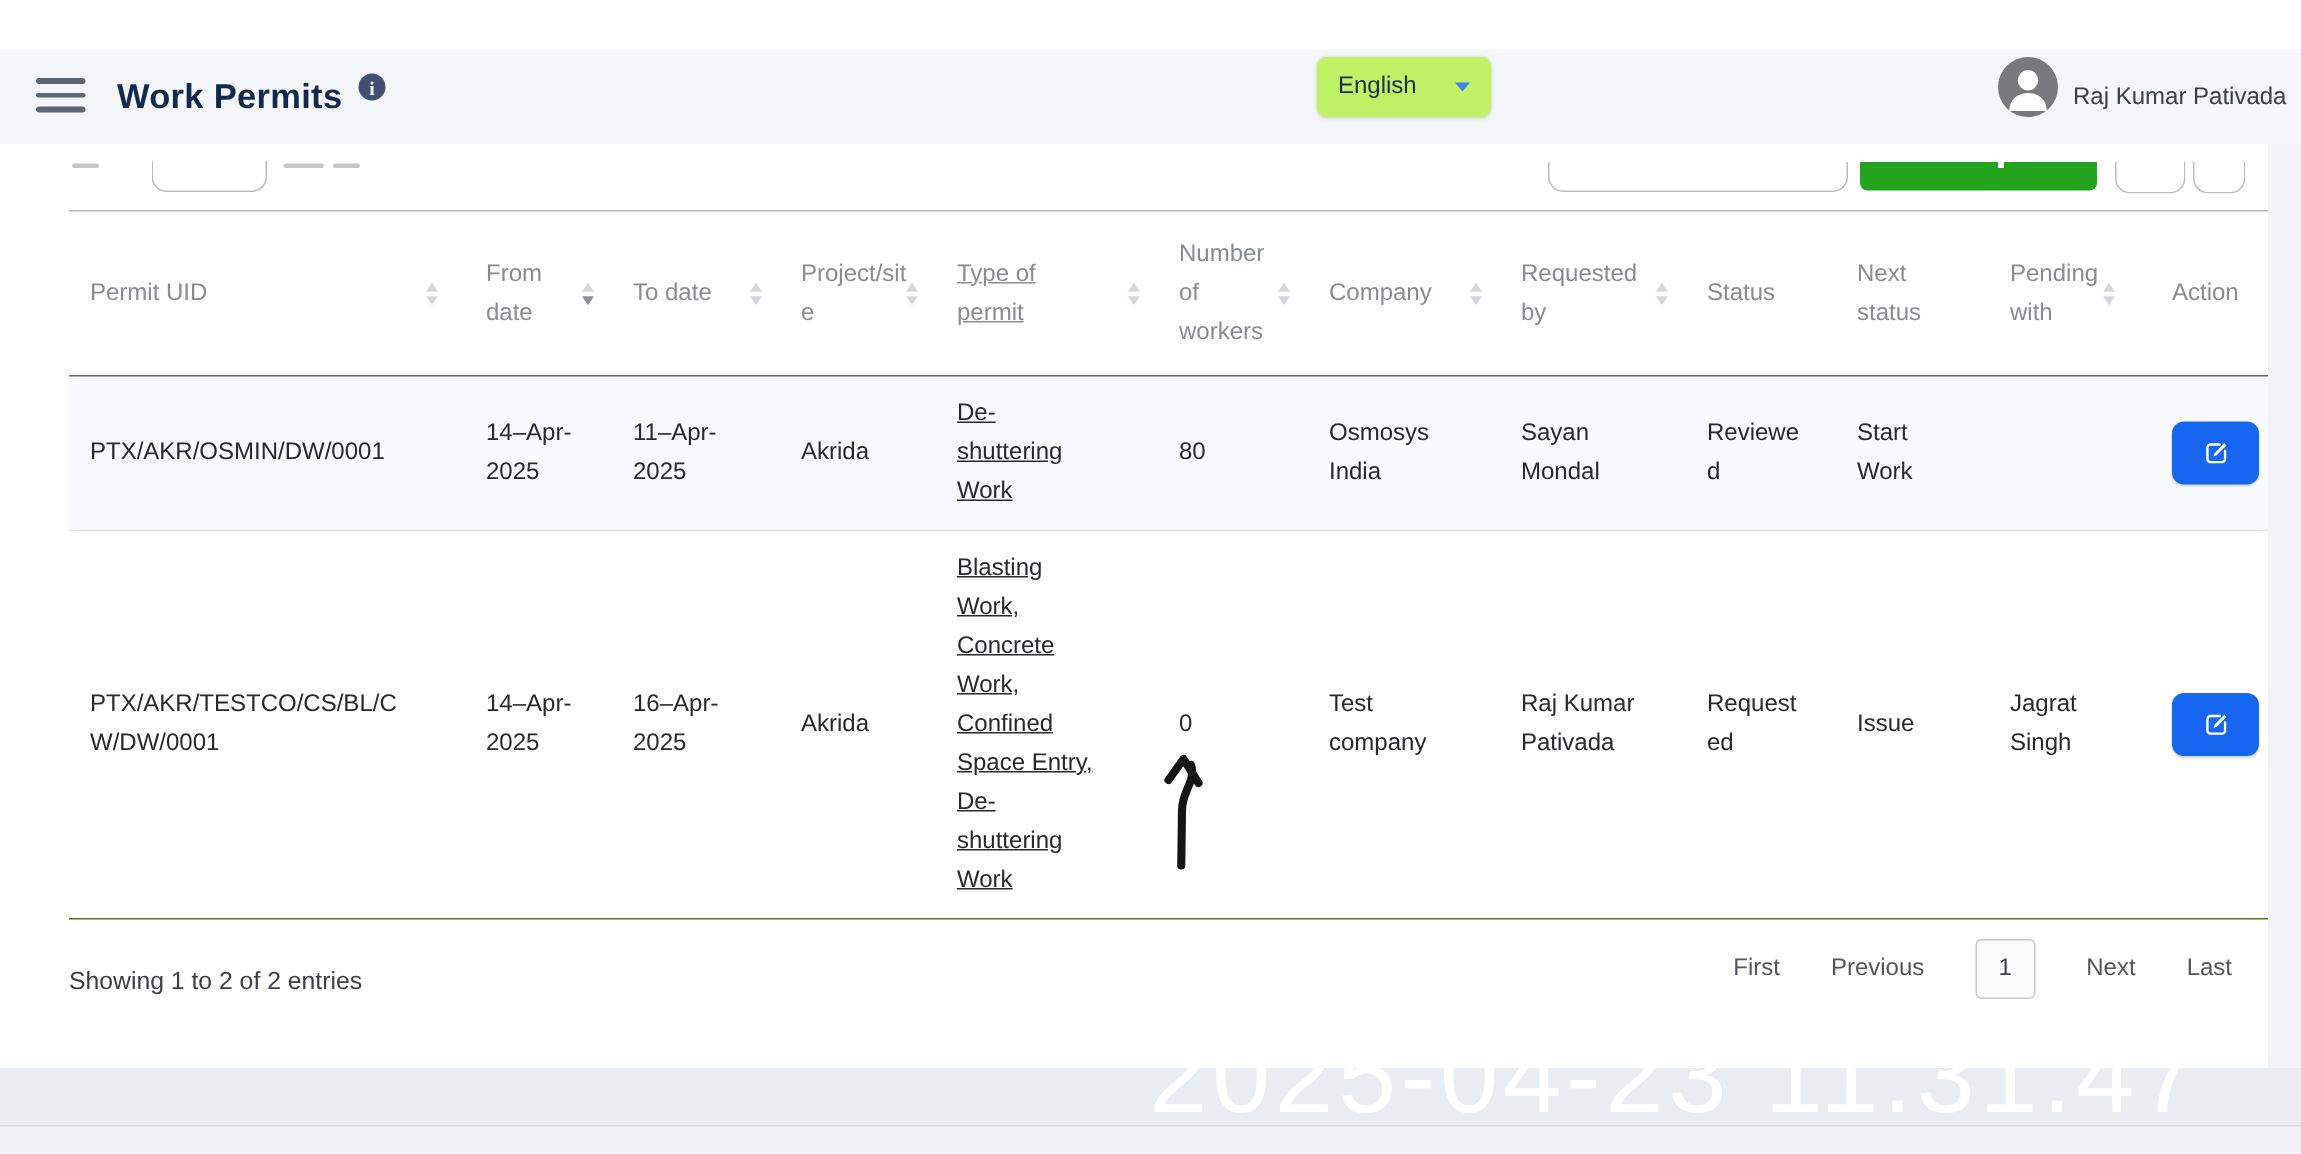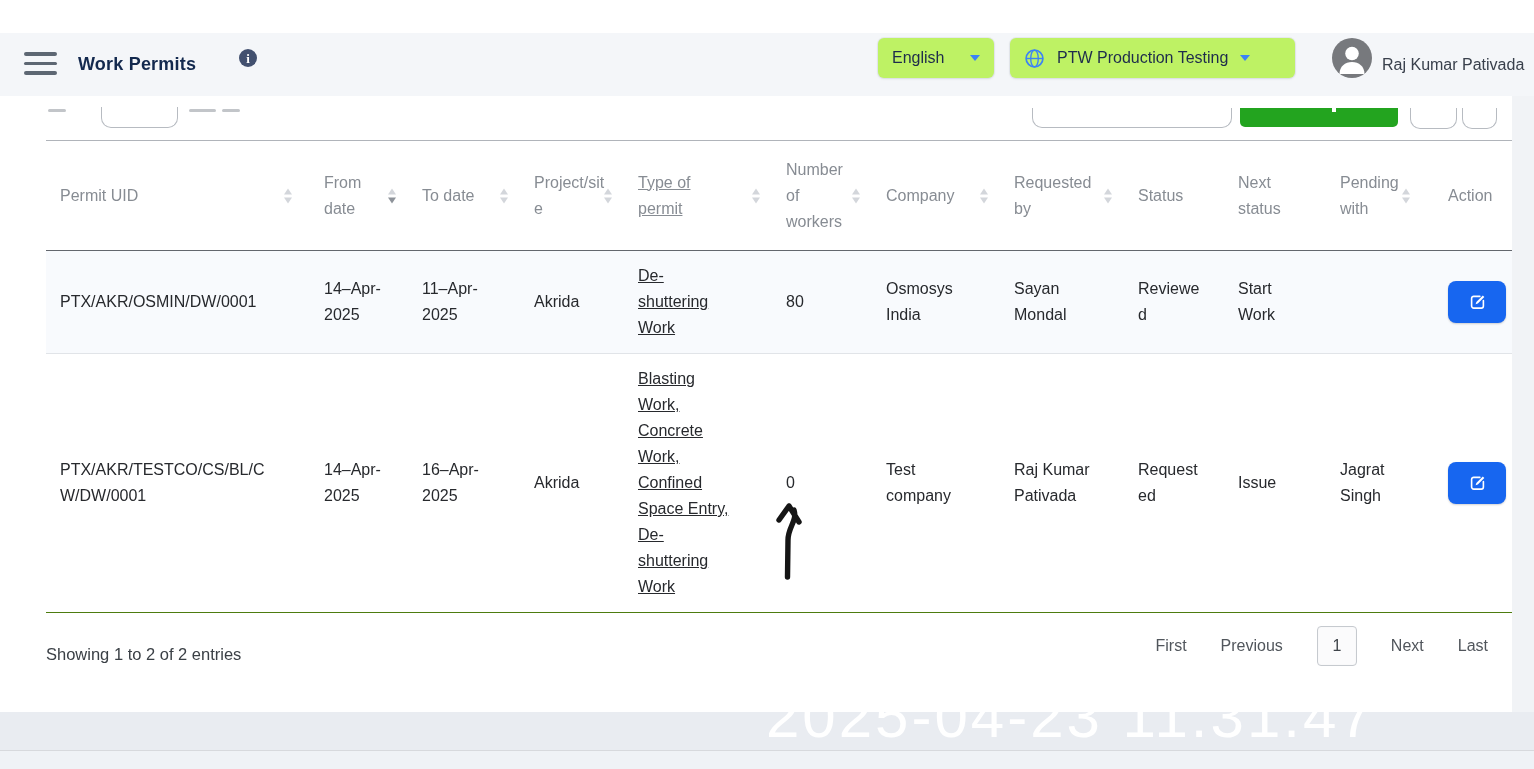--- a/index.html
+++ b/index.html
@@ -6,21 +6,21 @@
   html,body { width:1534px; height:769px; overflow:hidden; }
   body { position:relative; background:#fff; font-family:"Liberation Sans","DejaVu Sans",sans-serif; color:#27292d; }
 
   
   .topstrip { position:absolute; left:0; top:0; width:1534px; height:33px; background:#fff; }
   .appbar { position:absolute; left:0; top:33px; width:1534px; height:63px; background:#f4f6f9; }
 
   .hamburger { position:absolute; left:24px; top:14px; width:33px; height:33px; display:flex; flex-direction:column; justify-content:center; gap:6px; cursor:pointer; }
   .hamburger i { display:block; height:3.5px; background:#5d6773; border-radius:2px; }
 
-  .page-title { position:absolute; left:78px; top:0; height:63px; display:flex; align-items:center; font-size:18px; font-weight:700; color:#13294e; letter-spacing:.2px; }
+  .page-title { position:absolute; left:78px; top:0; height:63px; display:flex; align-items:center; font-size:23px; font-weight:700; color:#13294e; letter-spacing:.2px; }
   .info-badge { position:absolute; left:239px; top:16px; width:18px; height:18px; border-radius:50%; background:#42506f; color:#fff; font-family:"Liberation Serif",serif; font-weight:700; font-size:13px; display:flex; align-items:center; justify-content:center; line-height:1; }
 
   .dd { position:absolute; top:5px; height:40px; background:#bef264; border-radius:6px; display:flex; align-items:center; box-shadow:0 0 0 1px rgba(20,30,60,.05), 0 1px 3px rgba(16,24,40,.08); cursor:pointer; }
   .dd-lang { left:878px; width:116px; padding:0 14px; justify-content:space-between; }
   .dd-site { left:1010px; width:285px; padding:0 14px; }
   .dd-label { font-size:16px; color:#1e2c4c; white-space:nowrap; }
   .caret { width:0; height:0; border-left:5px solid transparent; border-right:5px solid transparent; border-top:6px solid #3b82f6; margin-left:12px; }
   .globe { margin-right:12px; display:flex; align-items:center; }
 
   .avatar { position:absolute; left:1332px; top:5px; width:40px; height:40px; border-radius:50%; overflow:hidden; background:#77797d; cursor:pointer; }
@@ -73,21 +73,21 @@
   .hand-arrow { position:absolute; left:770px; top:497px; }
 
   
   .summary { position:absolute; left:46px; top:645px; font-size:16.5px; color:#3b4046; }
   .pagination { position:absolute; right:46px; top:624px; height:44px; display:flex; align-items:center; gap:34px; }
   .page-link { font-size:16px; color:#51565c; cursor:pointer; white-space:nowrap; }
   .page-current { width:40px; height:40px; border:1px solid #c6cacf; border-radius:4px; background:#fbfbfc; display:flex; align-items:center; justify-content:center; font-size:16px; color:#3f444a; box-shadow:inset 0 0 2px rgba(0,0,0,.03); cursor:pointer; }
 
   
   .wm-band { position:absolute; left:0; top:712px; width:1534px; height:38px; background:#e9ecf1; overflow:hidden; }
-  .wm-text { position:absolute; left:766px; top:-30px; font-size:60px; line-height:70px; letter-spacing:3px; color:#ffffff; white-space:nowrap; font-weight:400; }
+  .wm-text { position:absolute; left:766px; top:-30px; font-size:70px; line-height:70px; letter-spacing:3px; color:#ffffff; white-space:nowrap; font-weight:400; }
   .bottom-strip { position:absolute; left:0; top:750px; width:1534px; height:19px; background:#eff2f6; border-top:1px solid #d7d9dd; }
 </style>
 </head>
 <body>
 
 <div class="topstrip"></div>
 
 <div class="appbar">
   <div class="hamburger">
       <i></i>
@@ -95,31 +95,20 @@
       <i></i>
     </div>
   <div class="page-title">Work Permits</div>
   <div class="info-badge">i</div>
 
   <div class="dd dd-lang">
     <span class="dd-label">English</span>
     <span class="caret"></span>
   </div>
 
-  <div class="dd dd-site">
-    <span class="globe">
-      <svg viewBox="0 0 20 20" width="21" height="21">
-        <circle cx="10" cy="10" r="8" fill="none" stroke="#3b82f6" stroke-width="1.6"></circle>
-        <ellipse cx="10" cy="10" rx="3.6" ry="8" fill="none" stroke="#3b82f6" stroke-width="1.3"></ellipse>
-        <path d="M2 10 h16" stroke="#3b82f6" stroke-width="1.3"></path>
-      </svg>
-    </span>
-    <span class="dd-label">PTW Production Testing</span>
-    <span class="caret"></span>
-  </div>
 
   <div class="avatar">
     <svg viewBox="0 0 40 40" width="40" height="40">
       <circle cx="20" cy="15.5" r="6.8" fill="#fff"></circle>
       <path d="M7.5 36 c0-7.6 5.6-12 12.5-12 s12.5 4.4 12.5 12 z" fill="#fff"></path>
     </svg>
   </div>
   <div class="user-name">Raj Kumar Pativada</div>
 </div>
 

